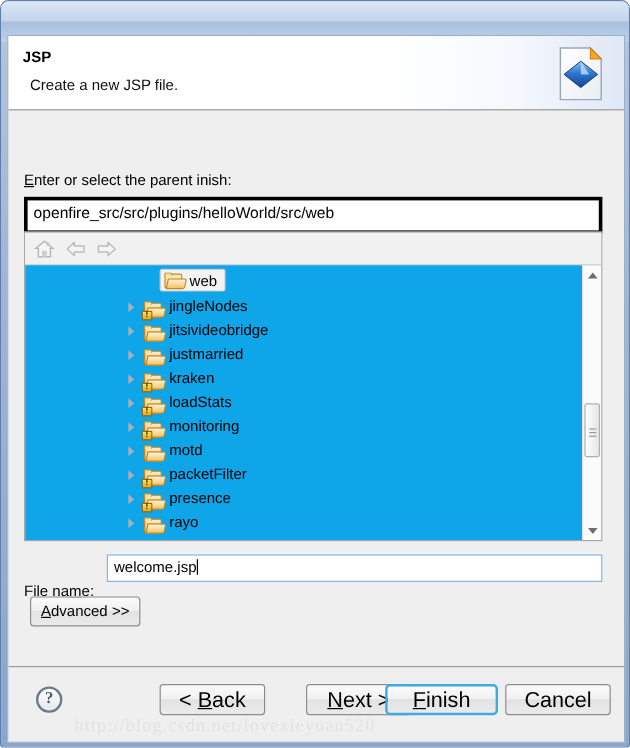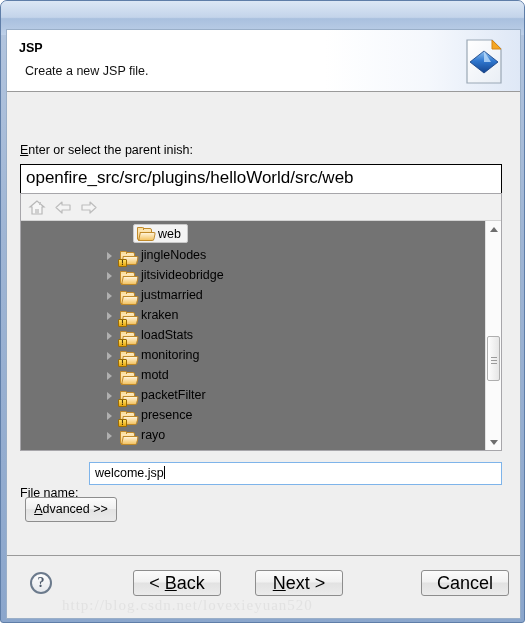--- a/index.html
+++ b/index.html
@@ -169,23 +169,23 @@
     color: #000;
   }
   .lbl-parent u { text-decoration: underline; }
 
   .path-input {
     position: absolute;
     left: 13px; top: 71px;
     width: 482px; height: 31px;
     box-sizing: border-box;
     background: #ffffff;
-    border: 1px solid #000000;
+    border: 3px solid #000000;
     padding: 3px 0 0 5px;
-    font-size: 17px;
+    font-size: 13px;
     color: #000;
     font-family: "Liberation Sans", sans-serif;
     overflow: hidden;
     white-space: nowrap;
   }
 
   
   .tree-panel {
     position: absolute;
     left: 13px; top: 100px;
@@ -210,21 +210,21 @@
   .tb-home  { left: 6px; }
   .tb-back  { left: 32px; }
   .tb-fwd   { left: 58px; }
 
   .tree-body {
     position: absolute;
     left: 0; top: 27px;
     width: 480px;
     height: 229px;
     overflow: hidden;
-    background: #737373;
+    background: #0ea5e9;
   }
   .tree-root {
     position: absolute;
     left: 112px; top: 3px;
     height: 19px;
     box-sizing: border-box;
     border: 1px solid #c9c9c9;
     background: #f3f3f3;
     border-radius: 2px;
     padding: 0 6px 0 3px;
@@ -652,20 +652,23 @@
 
     <div class="footer">
       <div class="help-btn">?</div>
 
       <div class="btn btn-back">
         <span>&lt; <u>B</u>ack</span>
       </div>
       <div class="btn btn-next">
         <span><u>N</u>ext &gt;</span>
       </div>
+      <div class="btn btn-finish">
+        <span><u>F</u>inish</span>
+      </div>
       <div class="btn btn-cancel">
         <span>Cancel</span>
       </div>
 
       <div class="watermark">http://blog.csdn.net/lovexieyuan520</div>
     </div>
 
   </div>
 </div>
 

